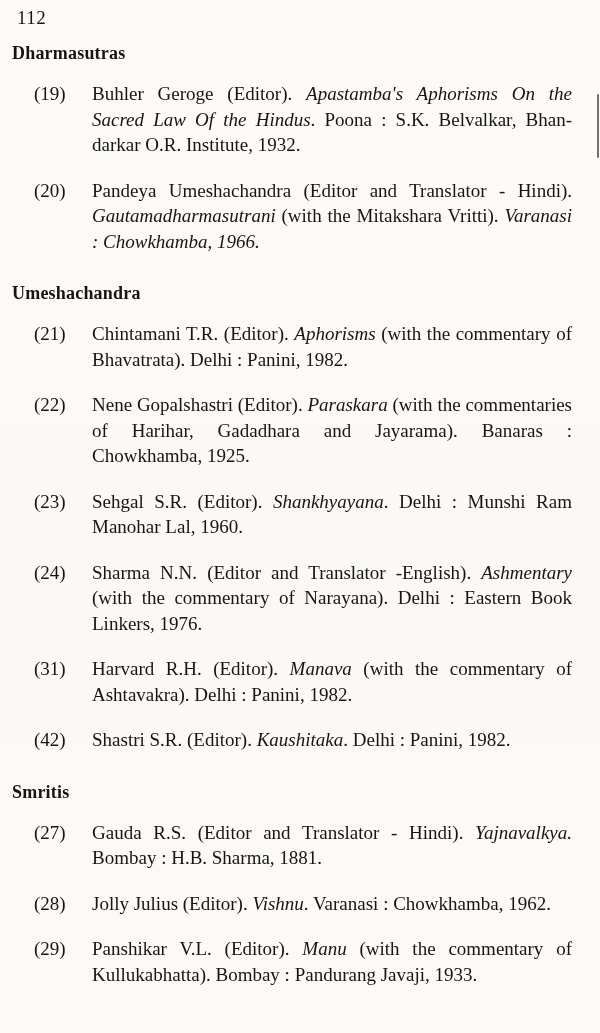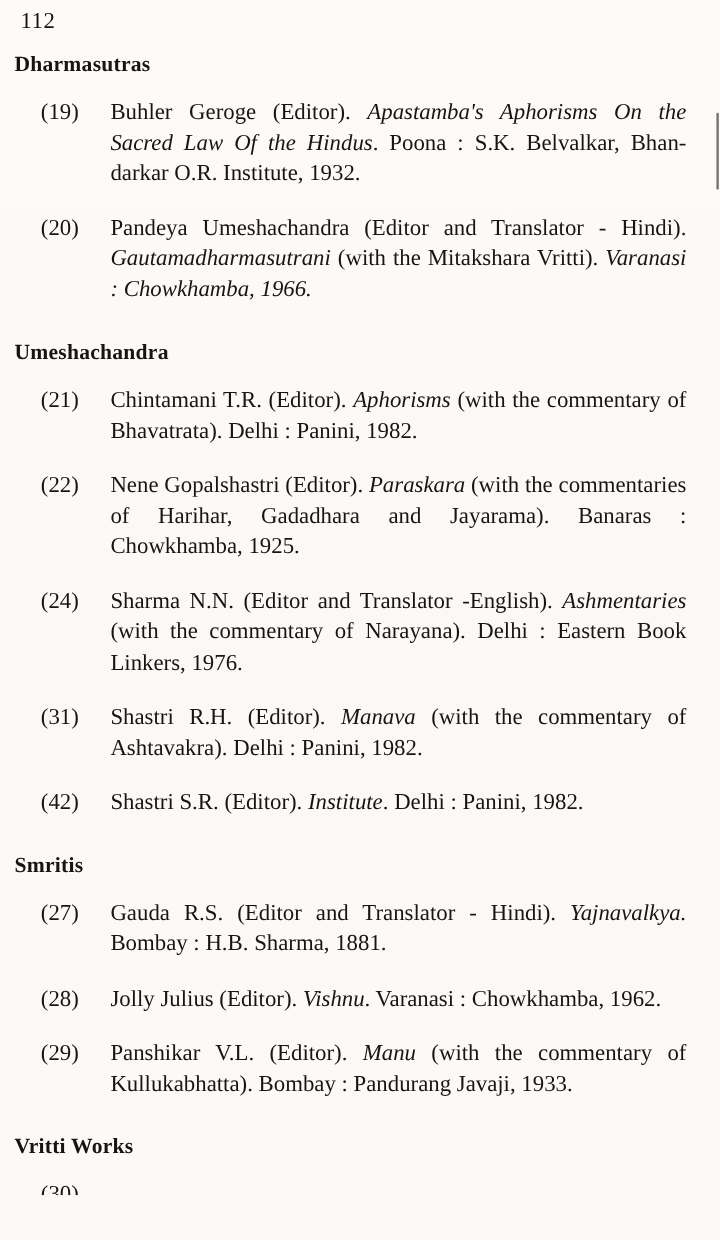--- a/index.html
+++ b/index.html
@@ -86,30 +86,34 @@
       <div class="entry-list">
         <div class="entry">
           <span class="entry-number">(21)</span>
           <span class="entry-text"><span>Chintamani T.R. (Editor). </span><i>Aphorisms</i><span> (with the com­mentary of Bhavatrata). Delhi : Panini, 1982.</span></span>
         </div>
         <div class="entry">
           <span class="entry-number">(22)</span>
           <span class="entry-text"><span>Nene Gopalshastri (Editor). </span><i>Paraskara</i><span> (with the com­mentaries of Harihar, Gadadhara and Jayarama). Banaras : Chowkhamba, 1925.</span></span>
         </div>
         <div class="entry">
+          <span class="entry-number">(23)</span>
+          <span class="entry-text"><span>Sehgal S.R. (Editor). </span><i>Shankhyayana</i><span>. Delhi : Munshi Ram Manohar Lal, 1960.</span></span>
+        </div>
+        <div class="entry">
           <span class="entry-number">(24)</span>
-          <span class="entry-text"><span>Sharma N.N. (Editor and Translator -English). </span><i>Ash­mentaries</i><span> (with the commentary of Narayana). Delhi : Eastern Book Linkers, 1976.</span></span>
+          <span class="entry-text"><span>Sharma N.N. (Editor and Translator -English). </span><i>Ash­mentary</i><span> (with the commentary of Narayana). Delhi : Eastern Book Linkers, 1976.</span></span>
         </div>
         <div class="entry">
           <span class="entry-number">(31)</span>
-          <span class="entry-text"><span>Shastri R.H. (Editor). </span><i>Manava</i><span> (with the commentary of Ashtavakra). Delhi : Panini, 1982.</span></span>
+          <span class="entry-text"><span>Harvard R.H. (Editor). </span><i>Manava</i><span> (with the commentary of Ashtavakra). Delhi : Panini, 1982.</span></span>
         </div>
         <div class="entry">
           <span class="entry-number">(42)</span>
-          <span class="entry-text"><span>Shastri S.R. (Editor). </span><i>Institute</i><span>. Delhi : Panini, 1982.</span></span>
+          <span class="entry-text"><span>Shastri S.R. (Editor). </span><i>Kaushitaka</i><span>. Delhi : Panini, 1982.</span></span>
         </div>
       </div>
       <h2 class="section-heading">Smritis</h2>
       <div class="entry-list">
         <div class="entry">
           <span class="entry-number">(27)</span>
           <span class="entry-text"><span>Gauda R.S. (Editor and Translator - Hindi). </span><i>Yajnavalkya.</i><span> Bombay : H.B. Sharma, 1881.</span></span>
         </div>
         <div class="entry">
           <span class="entry-number">(28)</span>

